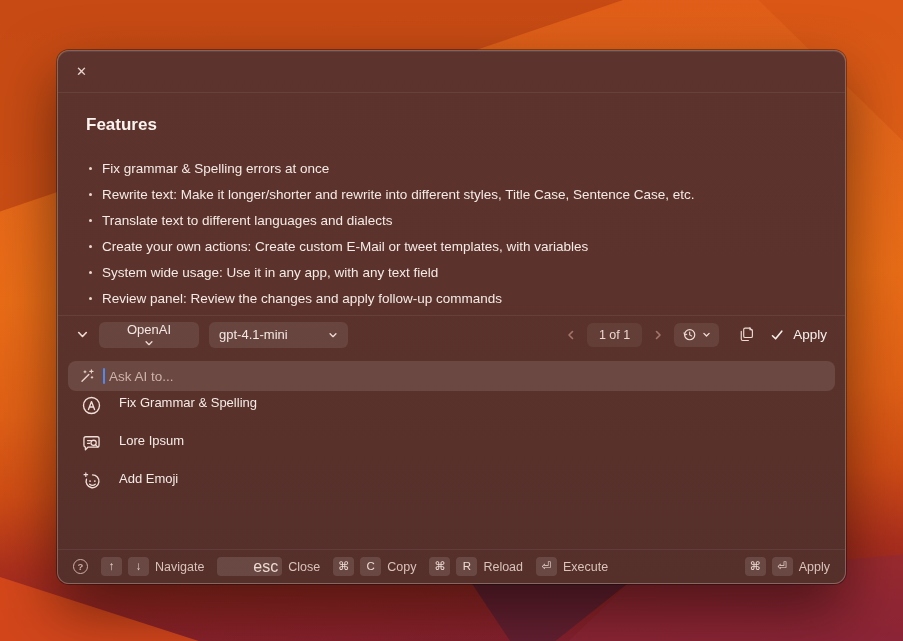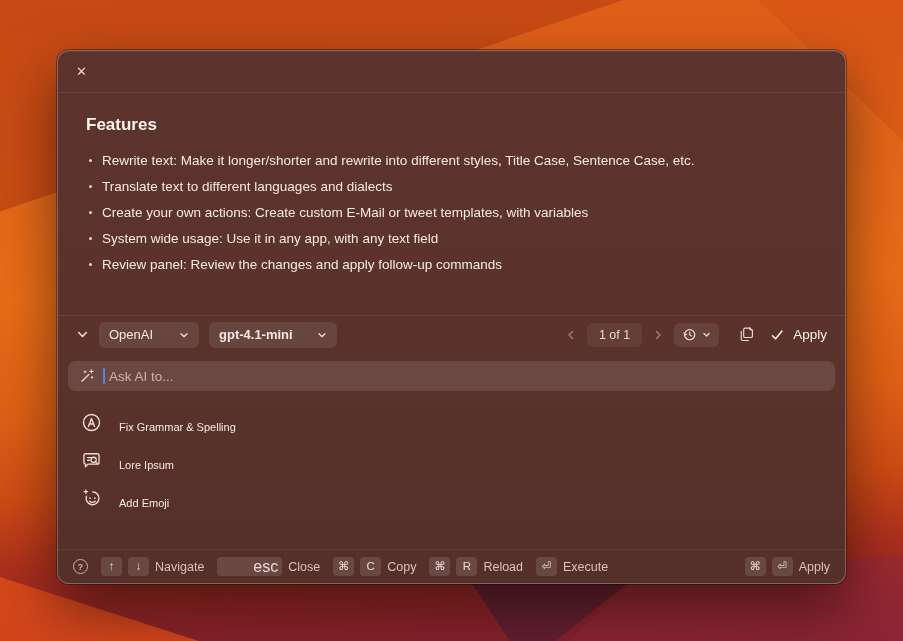--- a/index.html
+++ b/index.html
@@ -29,44 +29,44 @@
   
   .panel-header{height:42px;flex:0 0 42px;display:flex;align-items:center;padding:0 18px;position:relative;box-sizing:border-box;}
   .close-btn{color:#e9d6d0;font-size:13px;line-height:1;cursor:default;}
   .segmented{position:absolute;left:50%;top:50%;transform:translate(-50%,-50%);
     display:flex;align-items:center;background:rgba(255,255,255,.09);border-radius:8px;padding:2px;}
   .segment{padding:4px 22px;font-size:13px;font-weight:500;color:#f2e6e1;border-radius:6px;white-space:nowrap;}
   .segment.selected{background:#1d7bf0;color:#ffffff;}
   .seg-divider{width:1px;height:14px;background:rgba(255,255,255,.25);}
   
   .features{height:222px;flex:0 0 222px;box-sizing:border-box;padding:16px 28px 0;}
-  .features-title{font-size:17px;font-weight:700;color:#fbf3ef;margin:6px 0 12px;}
+  .features-title{font-size:17px;font-weight:700;color:#fbf3ef;margin:6px 0 20px;}
   .features-list{list-style:none;margin:0;padding:0;}
   .features-list li{position:relative;font-size:13.5px;color:#f5eae5;padding:5.5px 0 5.5px 16px;}
   .features-list li::before{content:"";position:absolute;left:3px;top:50%;margin-top:-1.5px;width:3px;height:3px;border-radius:50%;background:#ecd9d2;}
   
   .toolbar{height:38px;flex:0 0 38px;display:flex;align-items:center;padding:0 18px;gap:10px;box-sizing:border-box;}
   .icon{display:inline-flex;align-items:center;justify-content:center;color:#eedcd5;}
   .pill{background:rgba(255,255,255,.09);border-radius:6px;height:26px;display:flex;align-items:center;
     padding:0 10px;font-size:13px;color:#f3e8e3;box-sizing:border-box;}
-  .dd-provider{width:100px;justify-content:space-between;}
-  .dd-model{width:128px;justify-content:space-between;font-weight:bold;}
+  .dd-provider{width:100px;justify-content:space-between;flex-direction:column;}
+  .dd-model{width:139px;justify-content:space-between;}
   .toolbar-spacer{flex:1;}
   .nav-chevron{color:#a5746a;}
   .page-pill{height:24px;padding:0 12px;font-size:12.5px;color:#ead8d1;background:rgba(255,255,255,.06);border-radius:6px;display:flex;align-items:center;}
   .history-pill{height:24px;padding:0 8px;gap:5px;background:rgba(255,255,255,.08);border-radius:6px;display:flex;align-items:center;color:#eedcd5;}
   .apply-btn{display:flex;align-items:center;gap:9px;color:#f8f0ec;font-size:13.5px;font-weight:500;margin-left:6px;}
   
   .prompt-row{margin:8px 10px 2px;flex:0 0 auto;}
   .prompt-input{background:rgba(255,255,255,.11);border-radius:8px;height:30px;display:flex;align-items:center;padding:0 11px;gap:8px;text-align:center;}
   .caret{width:2px;height:16px;background:#5187ef;border-radius:1px;margin-right:-4px;}
   .placeholder{font-size:13.5px;color:#cdb2aa;}
   
   .action-list{flex:1;padding:2px 10px 0;display:flex;flex-direction:column;}
-  .action-row{height:38px;flex:0 0 38px;display:flex;align-items:flex-end;gap:17px;padding:0 13px;border-radius:8px;font-size:11px;color:#f5ebe6;}
+  .action-row{height:38px;flex:0 0 38px;display:flex;align-items:flex-start;gap:17px;padding:0 13px;border-radius:8px;font-size:13px;color:#f5ebe6;}
   .action-row .icon{color:#f0dfd8;}
   
   .statusbar{height:34px;flex:0 0 34px;display:flex;align-items:center;padding:0 15px;gap:13px;box-sizing:border-box;font-size:12.5px;color:#d9c3bb;}
   .sb-group{display:flex;align-items:center;gap:6px;}
   .keycap{background:rgba(255,255,255,.12);border-radius:4px;min-width:13px;height:19px;display:inline-flex;align-items:center;justify-content:center;
     font-size:11.5px;color:#eddbd4;padding:0 4px;line-height:1;}
   .kc-wide{font-size:16px;padding-left:36px;}
   .help-circle{width:15px;height:15px;border-radius:50%;border:1.3px solid #cdb0a8;color:#cdb0a8;display:inline-flex;align-items:center;justify-content:center;
     font-size:9.5px;font-weight:700;box-sizing:border-box;}
   .sb-spacer{flex:1;}
@@ -86,20 +86,21 @@
 
 <div class="panel">
 
   <div class="panel-header hairline-b">
     <span class="close-btn">✕</span>
   </div>
 
   <div class="features">
     <div class="features-title">Features</div>
     <ul class="features-list">
+      <li>Fix grammar &amp; Spelling errors at once</li>
       <li>Rewrite text: Make it longer/shorter and rewrite into different styles, Title Case, Sentence Case, etc.</li>
       <li>Translate text to different languages and dialects</li>
       <li>Create your own actions: Create custom E-Mail or tweet templates, with variables</li>
       <li>System wide usage: Use it in any app, with any text field</li>
       <li>Review panel: Review the changes and apply follow-up commands</li>
     </ul>
   </div>
 
   <div class="toolbar hairline-t">
     <span class="icon">

